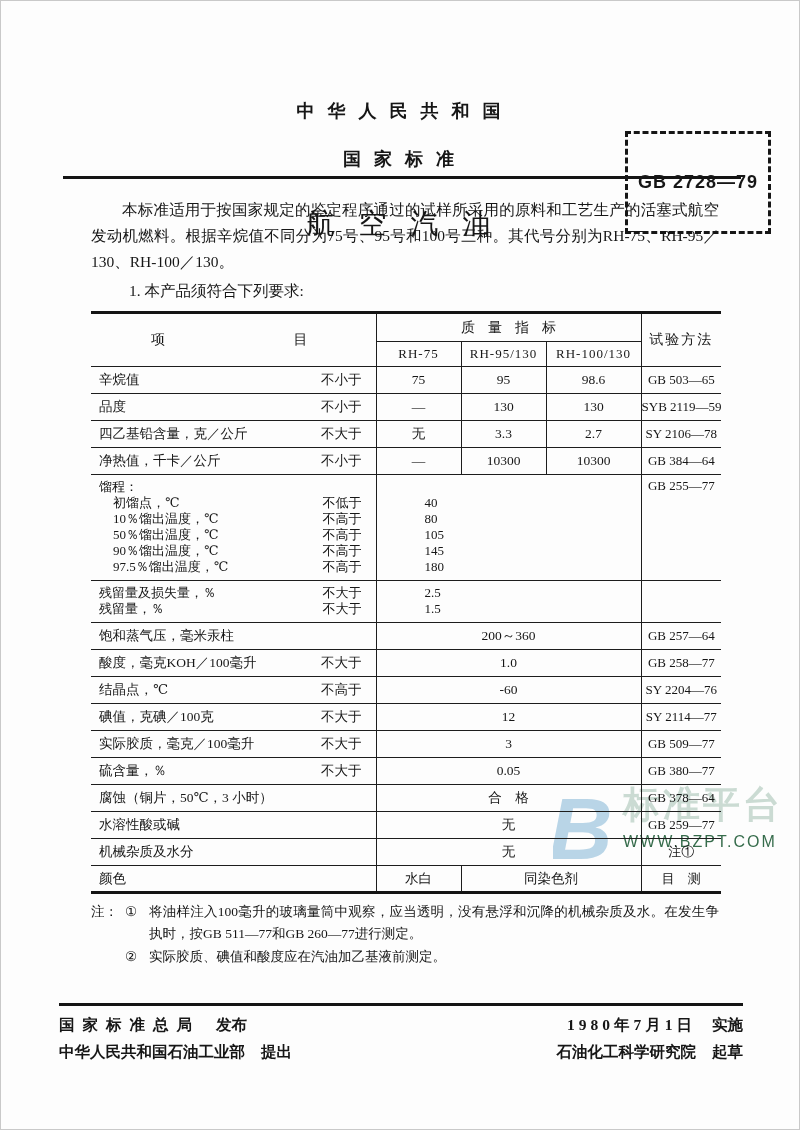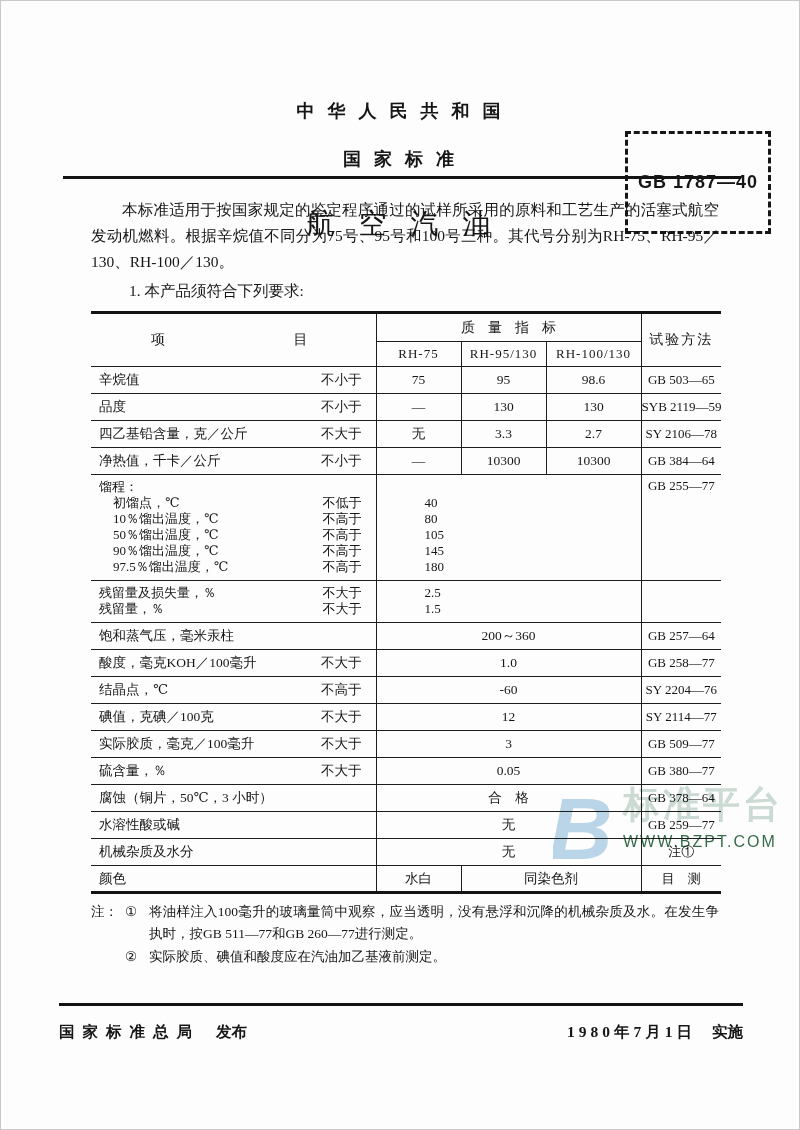--- a/index.html
+++ b/index.html
@@ -91,21 +91,21 @@
   .note-label { flex:0 0 34px; }
   .note-items { flex:1; }
   .note-item { display:flex; }
   .note-marker { flex:0 0 24px; }
   .note-text { flex:1; text-align:justify; }
   .note-item + .note-item { margin-top:1px; }
 
   
   .footer { position:absolute; left:58px; right:56px; top:1002px; }
   .foot-rule { border:none; border-top:3.5px solid #141414; }
-  .foot-row { display:flex; justify-content:space-between; font-size:15.5px; font-weight:bold; margin-top:16px; }
+  .foot-row { display:flex; justify-content:space-between; font-size:15.5px; font-weight:bold; margin-top:9px; }
   .foot-left .sp { letter-spacing:8px; }
   .foot-gap { display:inline-block; width:16px; }
   .date-sp { letter-spacing:4px; }
 </style>
 </head>
 <body>
 
 <div class="page">
 
   <div class="watermark">
@@ -120,21 +120,21 @@
     </span>
   </div>
 
   <div class="header">
     <div class="head-center">
       <div class="country-line">中华人民共和国</div>
       <div class="standard-line">国家标准</div>
       <div class="doc-title">航空汽油</div>
     </div>
     <div class="gb-box">
-      <span class="gb-num">GB 1787—40</span>
+      <span class="gb-num">GB 2728—79</span>
     </div>
   </div>
 
   <hr class="head-rule">
 
   <div class="content-main">
     <p class="intro-p">本标准适用于按国家规定的鉴定程序通过的试样所采用的原料和工艺生产的活塞式航空发动机燃料。根据辛烷值不同分为75号、95号和100号三种。其代号分别为RH-75、RH-95／130、RH-100／130。</p>
     <p class="req-line">1. 本产品须符合下列要求:</p>
 
     <table class="spec">
@@ -394,15 +394,23 @@
   <div class="footer">
     <hr class="foot-rule">
     <div class="foot-row">
       <span class="foot-left">
         <span class="sp">国家标准总局</span><span class="foot-gap"></span><span>发布</span>
       </span>
       <span class="foot-right">
         <span class="date-sp">1980年7月1日</span><span class="foot-gap"></span><span>实施</span>
       </span>
     </div>
+    <div class="foot-row" style="margin-top:6px;">
+      <span class="foot-left">
+        <span>中华人民共和国石油工业部</span><span class="foot-gap"></span><span>提出</span>
+      </span>
+      <span class="foot-right">
+        <span>石油化工科学研究院</span><span class="foot-gap"></span><span>起草</span>
+      </span>
+    </div>
   </div>
 
 </div>
 
 </body></html>

